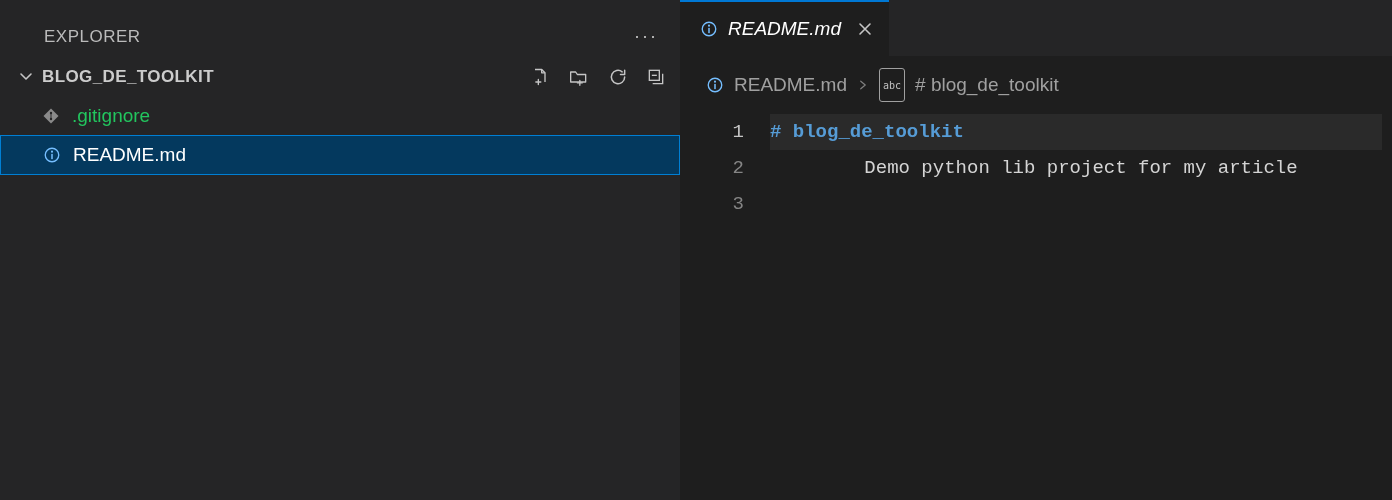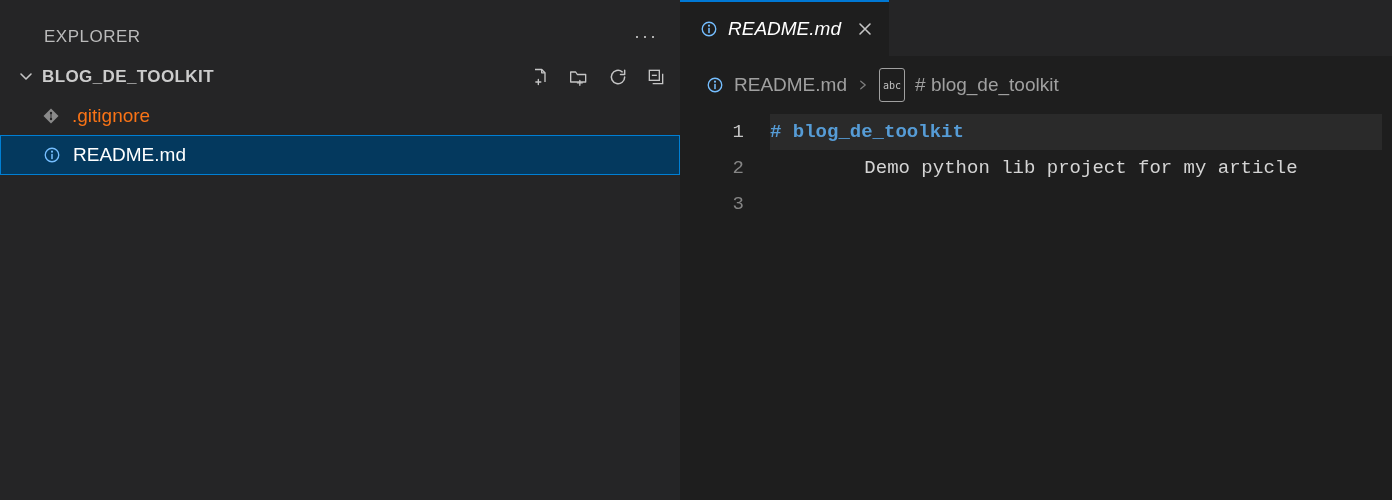--- a/index.html
+++ b/index.html
@@ -63,21 +63,21 @@
   .folder-actions span { display: inline-flex; cursor: pointer; }
   .tree {
     margin-top: 4px;
   }
   .tree-item {
     display: flex;
     align-items: center;
     gap: 10px;
     padding: 8px 0 8px 40px;
     font-size: 19px;
-    color: #f97316;
+    color: #22c55e;
     cursor: pointer;
   }
   .tree-item.active {
     background: #04395e;
     border: 1px solid #007fd4;
     color: #ffffff;
   }
   .tree-item .file-icon { display: inline-flex; width: 22px; justify-content: center; }
   
   .editor-area {

